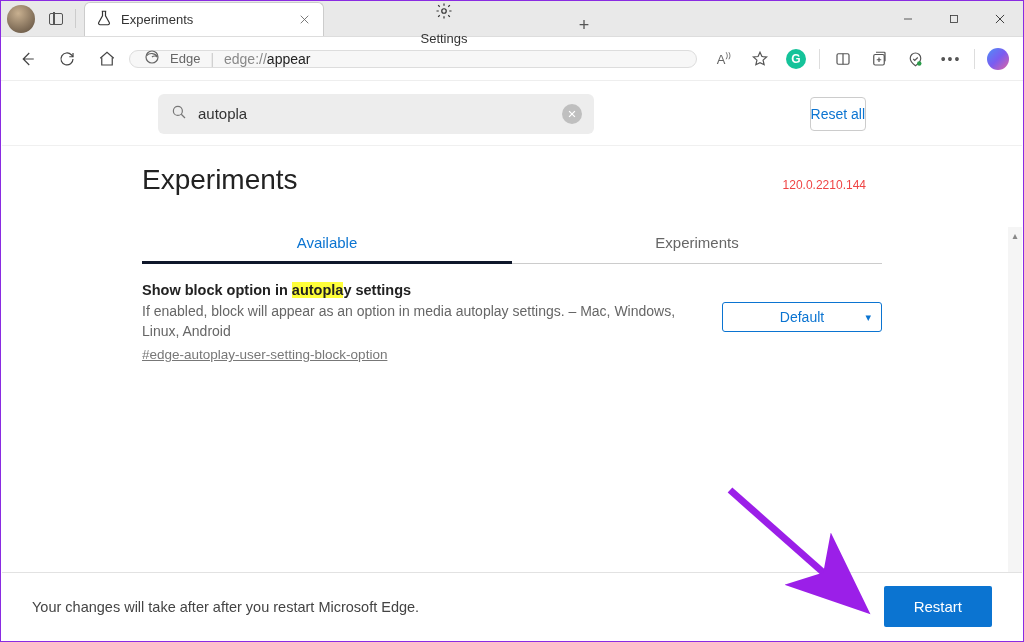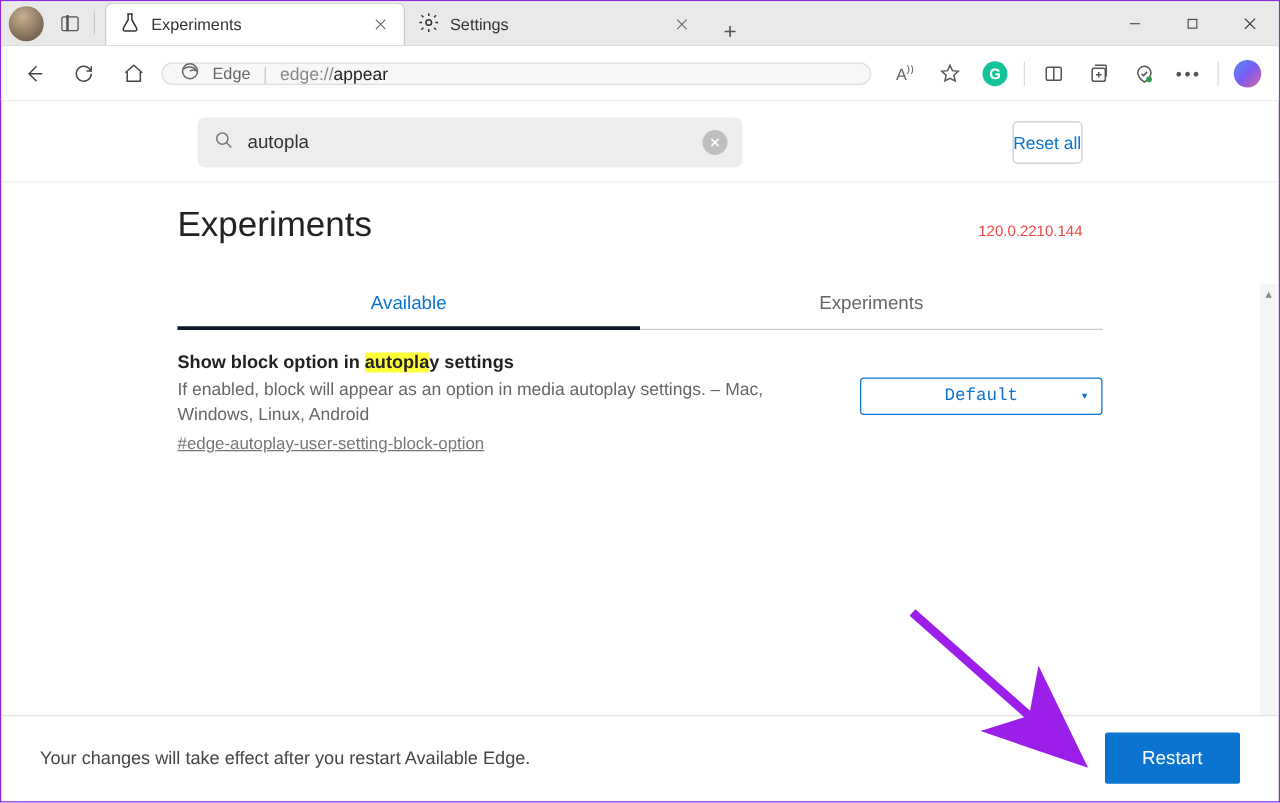--- a/index.html
+++ b/index.html
@@ -7,21 +7,21 @@
   
   .titlebar { height: 36px; background: #e9e9e9; display: flex; align-items: stretch; border-bottom: 1px solid #ddd; }
   .profile-pic { width: 28px; height: 28px; border-radius: 50%; background: radial-gradient(circle at 40% 30%, #c8b090, #5a4a3a); margin: 4px 6px; align-self: center; }
   .tab-overview { width:30px; display:flex; align-items:center; justify-content:center; color:#555;}
   .tab-overview .sq { width:14px; height:12px; border:1.5px solid #555; border-radius:2px; position:relative;}
   .tab-overview .sq:after{content:"";position:absolute;left:3px;top:-1.5px;bottom:-1.5px;width:1.5px;background:#555;}
   .tab-sep { width:1px; background:#ccc; margin:8px 4px;}
   .tabstrip { display: flex; flex: 1; align-items: flex-end; padding-left: 4px; }
   .tab { height: 34px; display: flex; align-items: center; padding: 0 10px; gap: 8px; color: #333; font-size: 13px; border-radius: 6px 6px 0 0; }
   .tab.active { background: #fff; border: 1px solid #ccc; border-bottom: none; width: 240px; }
-  .tab.inactive { width: 240px; background: transparent; }
+  .tab.inactive { width: 240px; background: transparent; flex-direction: column; }
   .tab-close { width:18px;height:18px;display:flex;align-items:center;justify-content:center;margin-left:auto;color:#666;}
   .newtab { width:30px; display:flex;align-items:center;justify-content:center;color:#555;font-size:18px;}
   .wincontrols { display:flex; margin-left:auto;}
   .wincontrols div { width:46px; display:flex;align-items:center;justify-content:center;color:#333;}
   
   .toolbar { height: 44px; background: #fff; display:flex; align-items:center; padding: 0 8px; gap:4px; border-bottom:1px solid #eee;}
   .tbtn { width:36px;height:36px;display:flex;align-items:center;justify-content:center;color:#444;border-radius:4px;}
   .addrbox { flex:1; height:18px; border:1px solid #ddd; border-radius:17px; background:#f7f7f7; display:flex;align-items:center;padding:0 14px;gap:10px;color:#666;}
   .addrbox .edge-label { color:#666; font-size:13px;}
   .addrbox .sep { color:#ccc;}
@@ -50,21 +50,21 @@
   .exptab { flex:1; text-align:center; padding:10px 0; font-size:15px; color:#666; }
   .exptab.active { color:#0b74d1; border-bottom:3px solid #0f172a; margin-bottom:-1px;}
   
   .flag { margin: 18px 140px 0 140px; display:flex; gap:20px;}
   .flag-left { flex:1; min-width:0;}
   .flag-title { font-size:14.5px; font-weight:600; color:#222;}
   .hl { background:#ffff3a; }
   .flag-desc { font-size:14px; color:#666; margin-top:4px; line-height:1.4;}
   .flag-tag { font-size:13.5px; color:#777; text-decoration:underline; margin-top:6px; display:inline-block;}
   .flag-right { padding-top:20px;}
-  .flag-select { width:194px; height:30px; border:1px solid #0b74d1; border-radius:3px; display:flex; align-items:center; justify-content:center; color:#0b74d1; font-size:14px; gap:30px; position:relative;font-family:Liberation Mono, monospace;}
+  .flag-select { width:160px; height:30px; border:1px solid #0b74d1; border-radius:3px; display:flex; align-items:center; justify-content:center; color:#0b74d1; font-size:14px; gap:30px; position:relative;}
   .flag-select .chev { position:absolute; right:10px; color:#0b74d1; font-size:11px;}
 
   .footerbar { position:absolute; left:0; right:0; bottom:0; height:68px; border-top:1px solid #e2e2e2; display:flex; align-items:center; padding:0 30px; background:#fff;}
   .footerbar .msg { color:#444; font-size:14.5px;}
   .restart { margin-left:auto; background:#0b74d1; color:#fff; border:none; padding:12px 30px; font-size:15px; border-radius:2px;}
   
   .arrow-annot { position:absolute; pointer-events:none; }
 
   svg.ic { width:18px; height:18px; stroke:currentColor; fill:none; stroke-width:1.6; }
 </style>
@@ -235,21 +235,21 @@
         <span class="chev">▾</span>
       </div>
     </div>
   </div>
 
   <div class="scrollbar-track">
     <div class="scrollbar-up">▴</div>
   </div>
 
   <div class="footerbar">
-    <span class="msg">Your changes will take effect after you restart Available Edge.</span>
+    <span class="msg">Your changes will take after after you restart Microsoft Edge.</span>
     <button class="restart">Restart</button>
   </div>
 
   <svg class="arrow-annot" style="left:718px; top:398px; width:180px; height:170px;" viewBox="0 0 180 170">
     <defs>
       <marker id="ah" markerWidth="14" markerHeight="14" refX="10" refY="5" orient="auto">
         <path d="M0,0 L12,5 L0,10 L3,5 Z" fill="#9b1fe8"></path>
       </marker>
     </defs>
     <path d="M10,10 L140,125" stroke="#9b1fe8" stroke-width="7" fill="none" marker-end="url(#ah)"></path>

